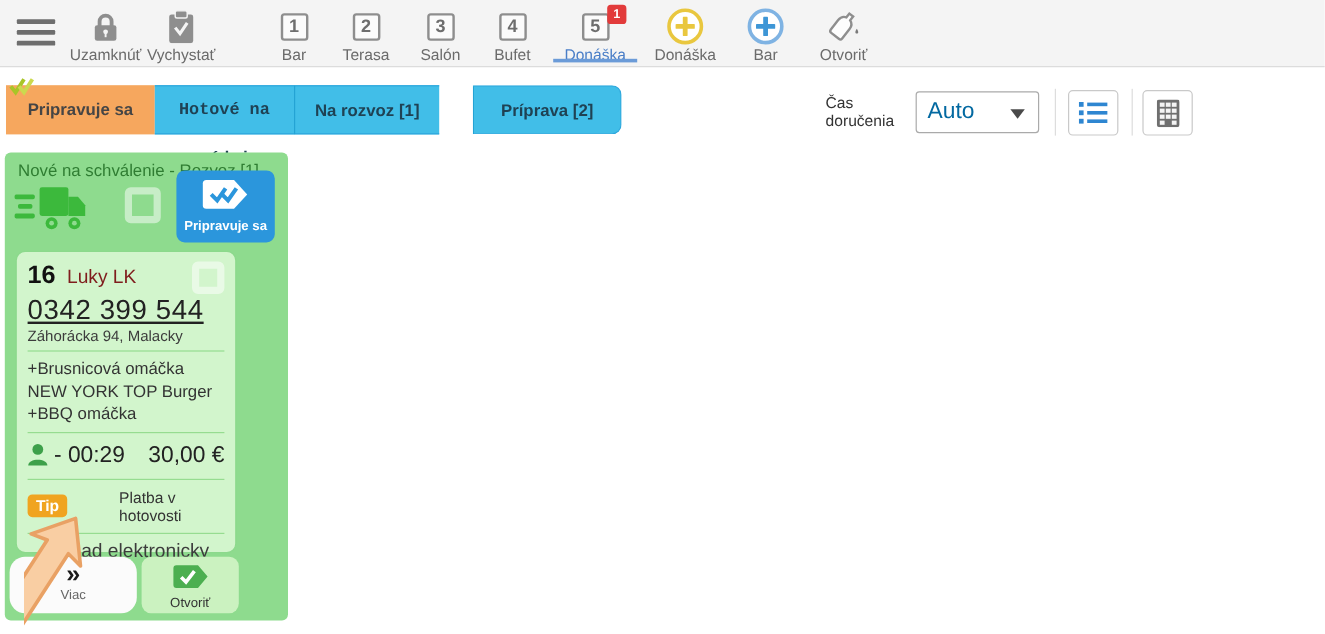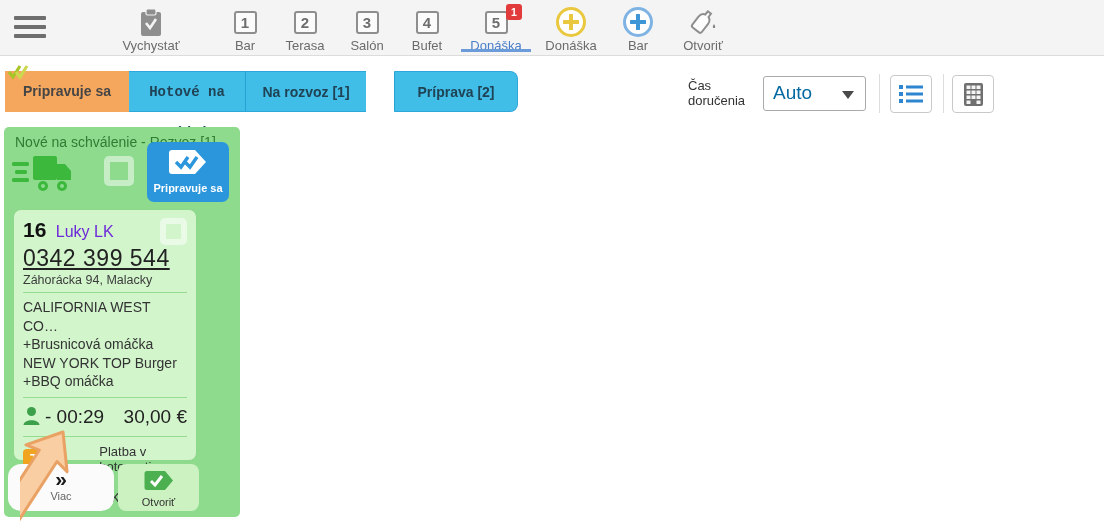--- a/index.html
+++ b/index.html
@@ -46,21 +46,21 @@
   .truck { position:absolute; left:8px; top:26px; cursor:pointer; }
   .ghost-square { position:absolute; border:6px solid rgba(255,255,255,0.5); border-radius:5px; cursor:pointer; }
   .gs-panel { left:100px; top:29px; width:30px; height:30px; }
   .action-btn { position:absolute; left:143px; top:15px; width:82px; height:60px; background:#2b96dc; border-radius:7px; text-align:center; cursor:pointer; padding-top:7px; }
   .action-btn .lbl { font-size:11px; font-weight:bold; color:#fff; margin-top:3px; }
 
   
   .card { position:absolute; left:9px; top:82px; width:184px; height:252px; background:#d2f5cc; border:1px solid #8cd98c; border-radius:8px; padding:6px 9px 0 9px; }
   .row-name { position:relative; margin-top:2px; }
   .order-num { font-size:21px; font-weight:bold; color:#111;text-align:right; }
-  .customer { font-size:16px; color:#6d28d9; margin-left:5px; }
+  .customer { font-size:16px; color:#7f1d1d; margin-left:5px; }
   .gs-card { right:0px; top:0px; width:27px; height:27px; left:auto; position:absolute; }
   .phone { display:inline-block; font-size:23px; color:#222; text-decoration:underline; margin-top:3px; letter-spacing:0.5px; cursor:pointer; }
   .address { font-size:12.5px; color:#3c3c3c; margin-top:1px; padding-bottom:5px; border-bottom:1px solid #96dc90; }
   .items { font-size:14px; color:#333; line-height:18.5px; padding:5px 0 6px 0; border-bottom:1px solid #96dc90; }
   .row-total { display:flex; align-items:center; padding:8px 0; border-bottom:1px solid #96dc90; }
   .time { font-size:19px; color:#222; margin-left:5px; }
   .price { font-size:19px; color:#222; margin-left:auto; }
   .row-pay { display:flex; align-items:center; justify-content:center; padding:7px 0; border-bottom:1px solid #96dc90; }
   .tip-badge { background:#f0a420; color:#fff; font-size:13px; font-weight:bold; border-radius:4px; padding:2px 7px; margin-right:7px; }
   .pay-text { font-size:13px; color:#333;margin-left:36px; }
@@ -78,20 +78,31 @@
 </head>
 <body>
 
 <div class="toolbar">
   <div class="hamburger">
       <span></span>
       <span></span>
       <span></span>
     </div>
 
+  <div class="tb-item" style="left:43px">
+    <div class="tb-icon">
+      <svg width="26" height="27" viewBox="0 0 26 27">
+          <path d="M8,13 v-4 a5,5 0 0 1 10,0 v4" fill="none" stroke="#8e8e8e" stroke-width="3.2"></path>
+          <rect x="4" y="12" width="18" height="13" rx="2" fill="#8e8e8e"></rect>
+          <circle cx="13" cy="17.5" r="2" fill="#f4f4f4"></circle>
+          <rect x="12.2" y="18" width="1.6" height="4" fill="#f4f4f4"></rect>
+        </svg>
+    </div>
+    <div class="tb-label">Uzamknúť</div>
+  </div>
 
   <div class="tb-item" style="left:106px">
     <div class="tb-icon">
       <svg width="24" height="27" viewBox="0 0 24 27">
           <rect x="2" y="3" width="20" height="24" rx="2" fill="#8e8e8e"></rect>
           <rect x="7" y="0" width="10" height="6" rx="1.5" fill="#8e8e8e" stroke="#f4f4f4" stroke-width="1.2"></rect>
           <polyline points="7,14 11,19 17,10" fill="none" stroke="#f4f4f4" stroke-width="2.6"></polyline>
         </svg>
     </div>
     <div class="tb-label">Vychystať</div>
@@ -252,21 +263,20 @@
 
   <div class="card">
     <div class="row-name">
       <span class="order-num">16</span>
       <span class="customer">Luky LK</span>
       <div class="ghost-square gs-card"></div>
     </div>
     <div><span class="phone">0342 399 544</span></div>
     <div class="address">Záhorácka 94, Malacky</div>
     <div class="items">
-      <div>CALIFORNIA WEST CO…</div>
       <div>+Brusnicová omáčka</div>
       <div>NEW YORK TOP Burger</div>
       <div>+BBQ omáčka</div>
     </div>
     <div class="row-total">
       <svg width="17" height="19" viewBox="0 0 17 19">
           <circle cx="8.5" cy="4.5" r="4.5" fill="#3da04a"></circle>
           <path d="M0.5,18 c0,-6.5 16,-6.5 16,0 z" fill="#3da04a"></path>
         </svg>
       <span class="time">- 00:29</span>

